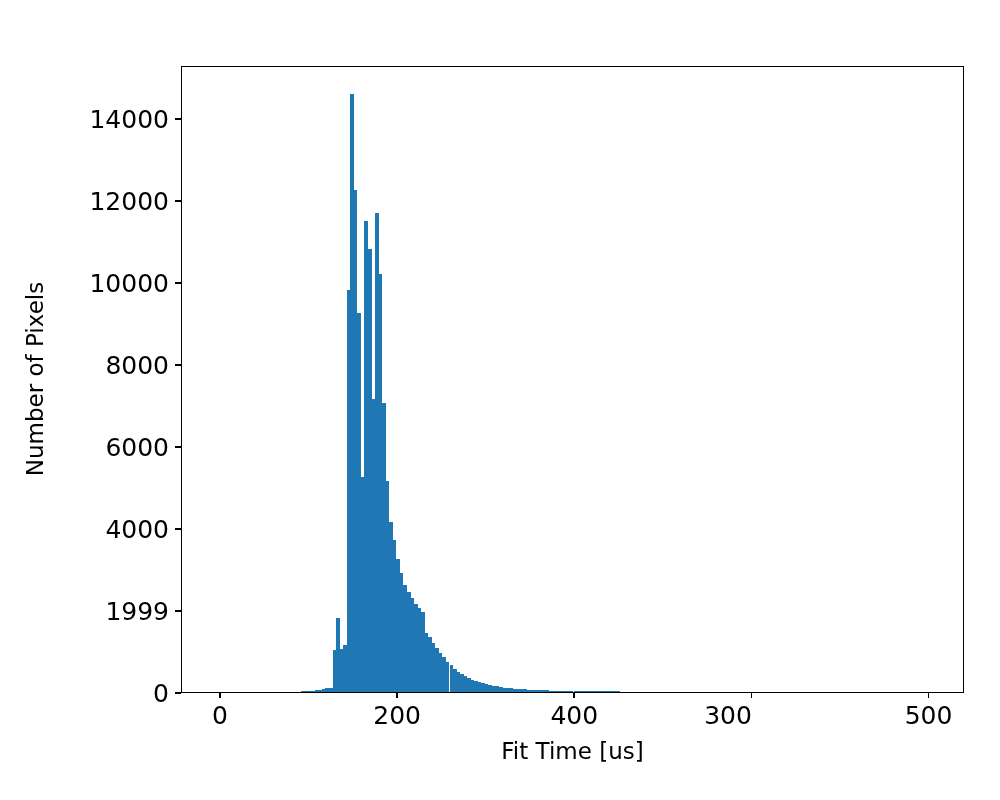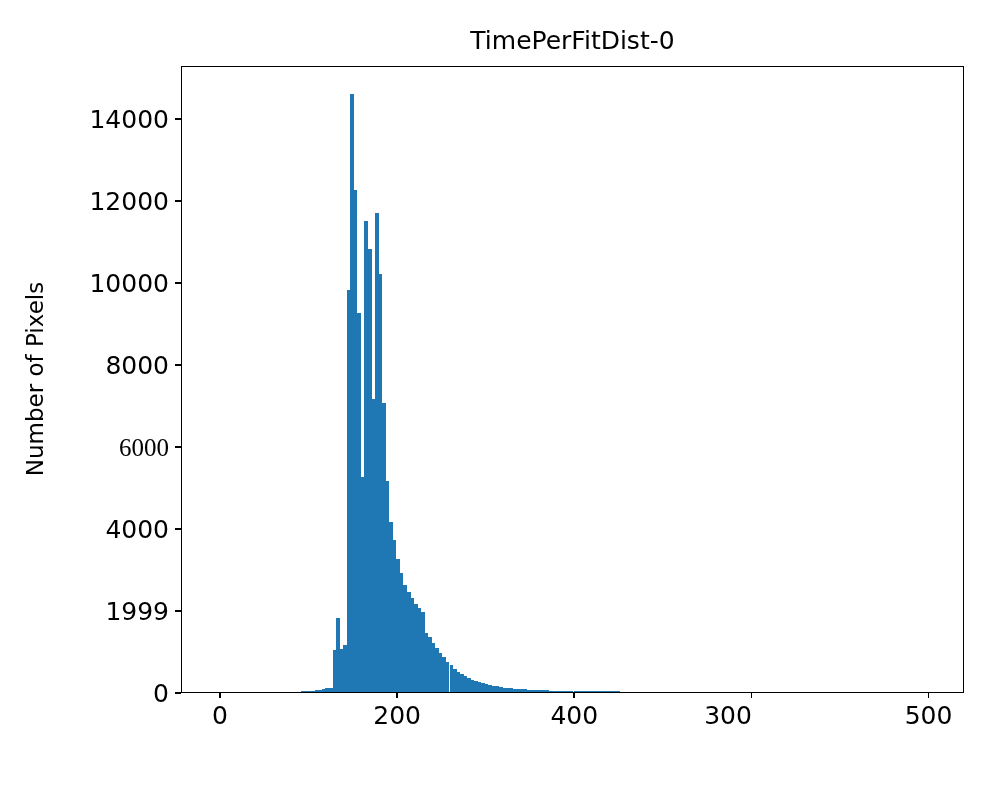--- a/index.html
+++ b/index.html
@@ -122,21 +122,20 @@
     line-height: 34px;
     white-space: nowrap;
     color: #000000;
   }
 </style>
 </head>
 <body>
 
 <div id="figure">
 
-  <div id="chart-title">TimePerFitDist-0</div>
 
   <div id="plot-area">
     <div id="bars-layer">
         <div class="hbar" style="left: 115.15px; width: 3.54px; height: 0.5px; background: rgb(31, 119, 180);"></div>
         <div class="hbar" style="left: 118.69px; width: 3.54px; height: 0.61px; background: rgb(31, 119, 180);"></div>
         <div class="hbar" style="left: 122.23px; width: 3.54px; height: 0.82px; background: rgb(31, 119, 180);"></div>
         <div class="hbar" style="left: 125.78px; width: 3.54px; height: 1.02px; background: rgb(31, 119, 180);"></div>
         <div class="hbar" style="left: 129.32px; width: 3.54px; height: 1.23px; background: rgb(31, 119, 180);"></div>
         <div class="hbar" style="left: 132.86px; width: 3.54px; height: 1.64px; background: rgb(31, 119, 180);"></div>
         <div class="hbar" style="left: 136.4px; width: 3.54px; height: 2.25px; background: rgb(31, 119, 180);"></div>
@@ -241,21 +240,21 @@
   </div>
 
   <div id="ytick-layer">
       <div class="ytick-mark" style="top: 692.2px;"></div>
       <div class="ytick-label" style="top: 680.5px;">0</div>
       <div class="ytick-mark" style="top: 610.24px;"></div>
       <div class="ytick-label" style="top: 598.54px;">1999</div>
       <div class="ytick-mark" style="top: 528.28px;"></div>
       <div class="ytick-label" style="top: 516.58px;">4000</div>
       <div class="ytick-mark" style="top: 446.32px;"></div>
-      <div class="ytick-label" style="top: 434.62px; font-family: Liberation Serif, serif;">6000</div>
+      <div class="ytick-label" style="top: 434.62px;">6000</div>
       <div class="ytick-mark" style="top: 364.36px;"></div>
       <div class="ytick-label" style="top: 352.66px;">8000</div>
       <div class="ytick-mark" style="top: 282.4px;"></div>
       <div class="ytick-label" style="top: 270.7px;">10000</div>
       <div class="ytick-mark" style="top: 200.44px;"></div>
       <div class="ytick-label" style="top: 188.74px;">12000</div>
       <div class="ytick-mark" style="top: 118.47px;"></div>
       <div class="ytick-label" style="top: 106.77px;">14000</div>
     </div>
   <div id="xtick-layer">
@@ -264,15 +263,16 @@
       <div class="xtick-mark" style="left: 396.32px;"></div>
       <div class="xtick-label" style="left: 397.12px;">200</div>
       <div class="xtick-mark" style="left: 573.47px;"></div>
       <div class="xtick-label" style="left: 574.27px;">400</div>
       <div class="xtick-mark" style="left: 750.62px;"></div>
       <div class="xtick-label" style="left: 728px;">300</div>
       <div class="xtick-mark" style="left: 927.77px;"></div>
       <div class="xtick-label" style="left: 928.57px;">500</div>
     </div>
 
+  <div id="xlabel">Fit Time [us]</div>
   <div id="ylabel">Number of Pixels</div>
 
 </div>
 
 </body></html>

